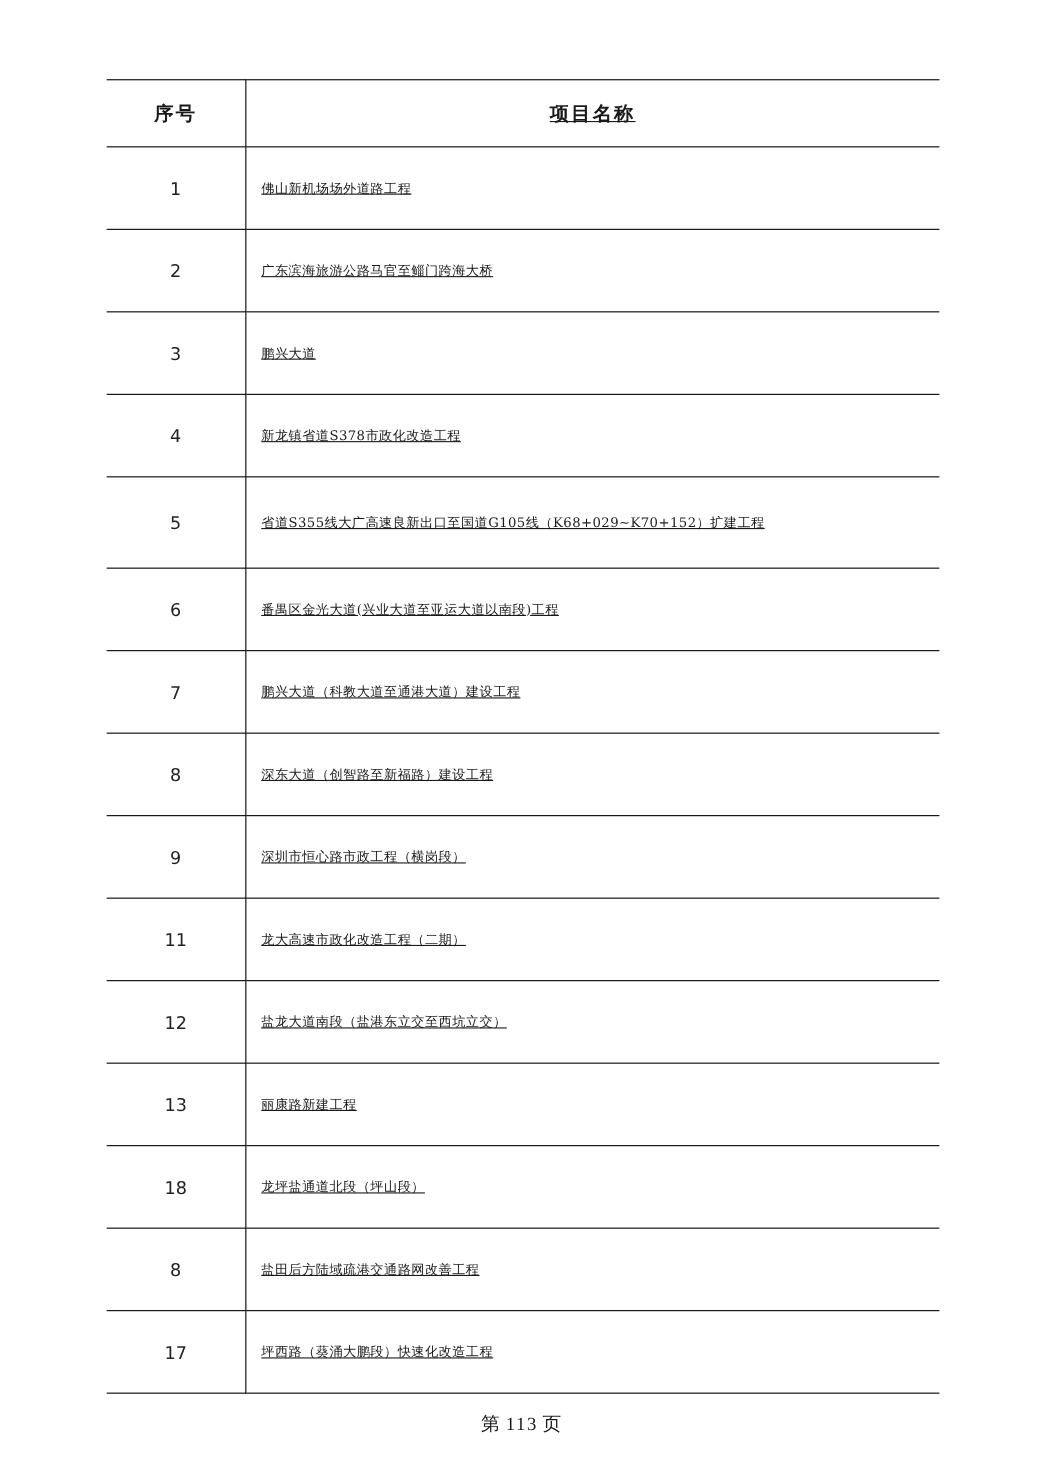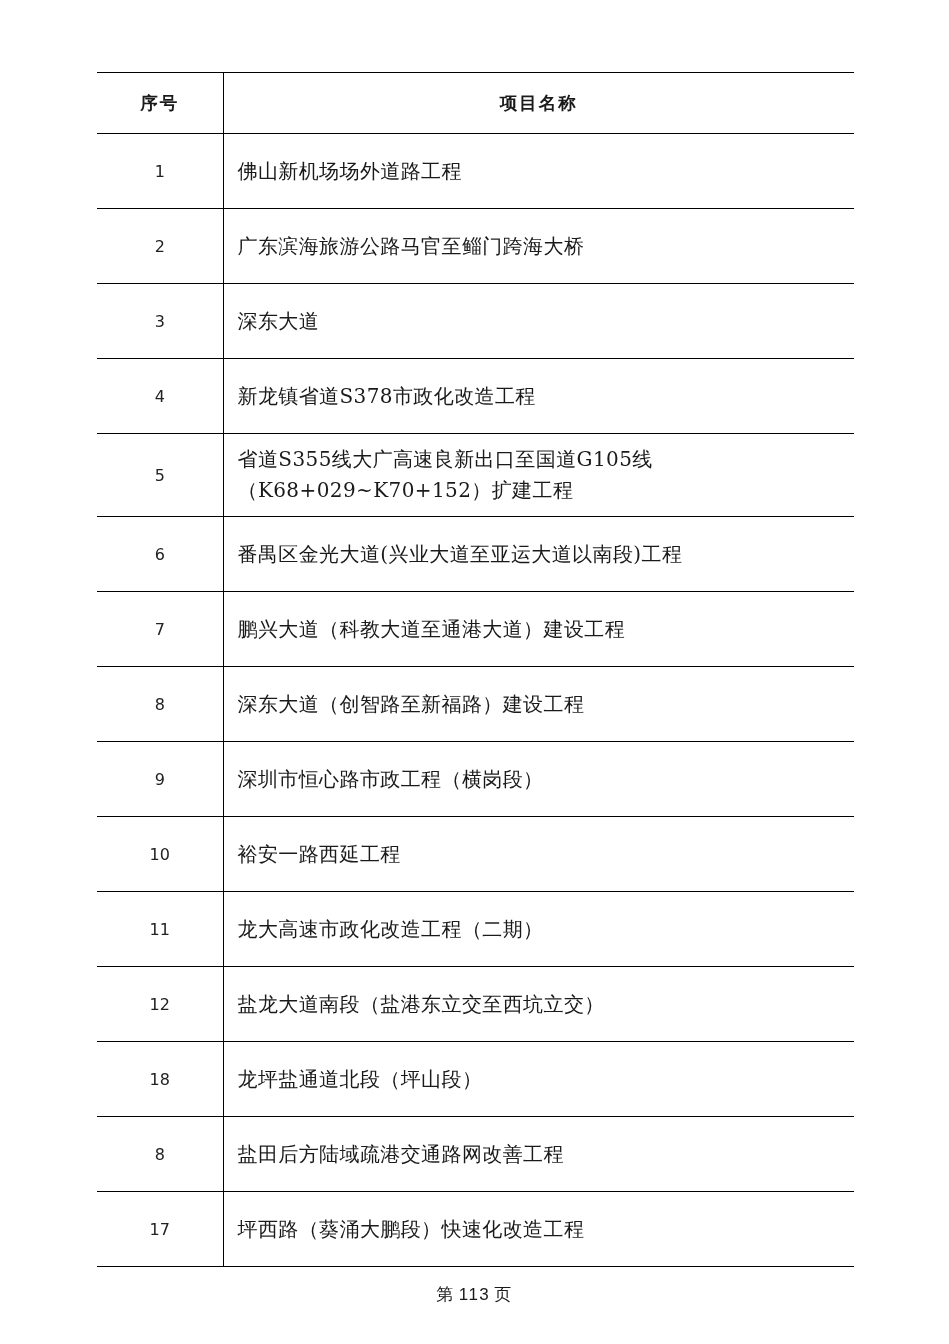--- a/index.html
+++ b/index.html
@@ -48,21 +48,21 @@
   
   .project-table th.c-seq,
   .project-table td.c-seq {
     border-right: 1.5px solid #000;
   }
 
   
   .project-table th.c-seq,
   .project-table td.c-seq { border-left: none; }
   .project-table th.c-name,
-  .project-table td.c-name { border-right: none; }
+  .project-table td.c-name { border-right: none; text-decoration: underline; }
 
   .project-table thead th {
     height: 60px;
     text-align: center;
     font-weight: bold;
     font-size: 17.5px;
     letter-spacing: 2px;
   }
 
   .project-table tbody td {
@@ -71,21 +71,21 @@
 
   .project-table tbody td.c-seq {
     text-align: center;
     font-size: 16px;
     font-family: "DejaVu Sans", "Liberation Sans", sans-serif;
     color: #222;
   }
 
   .project-table tbody td.c-name {
     text-align: left;
-    font-size: 20px;
+    font-size: 12px;
     line-height: 1.55;
     padding: 6px 10px 6px 14px;
     letter-spacing: 0.4px;
   }
 
   
   .project-table tbody tr.two-line td {
     height: 70px;
   }
 
@@ -94,21 +94,21 @@
     position: absolute;
     left: 0;
     top: 1283px;
     width: 949px;
     text-align: center;
     font-size: 17px;
     letter-spacing: 1.5px;
     color: #1a1a1a;
   }
   .page-footer .pg-num {
-    font-family: Liberation Sans, sans-serif;
+    font-family: Liberation Serif, serif;
     padding: 0 4px;
   }
 </style>
 </head>
 <body>
 
 <div class="page">
 
   <table class="project-table">
     <colgroup>
@@ -125,21 +125,21 @@
       <tr>
         <td class="c-seq">1</td>
         <td class="c-name">佛山新机场场外道路工程</td>
       </tr>
       <tr>
         <td class="c-seq">2</td>
         <td class="c-name">广东滨海旅游公路马官至鲻门跨海大桥</td>
       </tr>
       <tr>
         <td class="c-seq">3</td>
-        <td class="c-name">深东大道</td>
+        <td class="c-name">鹏兴大道</td>
       </tr>
       <tr>
         <td class="c-seq">4</td>
         <td class="c-name">新龙镇省道S378市政化改造工程</td>
       </tr>
       <tr class="two-line">
         <td class="c-seq">5</td>
         <td class="c-name">省道S355线大广高速良新出口至国道G105线（K68+029~K70+152）扩建工程</td>
       </tr>
       <tr>
@@ -152,30 +152,30 @@
       </tr>
       <tr>
         <td class="c-seq">8</td>
         <td class="c-name">深东大道（创智路至新福路）建设工程</td>
       </tr>
       <tr>
         <td class="c-seq">9</td>
         <td class="c-name">深圳市恒心路市政工程（横岗段）</td>
       </tr>
       <tr>
-        <td class="c-seq">10</td>
-        <td class="c-name">裕安一路西延工程</td>
-      </tr>
-      <tr>
         <td class="c-seq">11</td>
         <td class="c-name">龙大高速市政化改造工程（二期）</td>
       </tr>
       <tr>
         <td class="c-seq">12</td>
         <td class="c-name">盐龙大道南段（盐港东立交至西坑立交）</td>
+      </tr>
+      <tr>
+        <td class="c-seq">13</td>
+        <td class="c-name">丽康路新建工程</td>
       </tr>
       <tr>
         <td class="c-seq">18</td>
         <td class="c-name">龙坪盐通道北段（坪山段）</td>
       </tr>
       <tr>
         <td class="c-seq">8</td>
         <td class="c-name">盐田后方陆域疏港交通路网改善工程</td>
       </tr>
       <tr>

